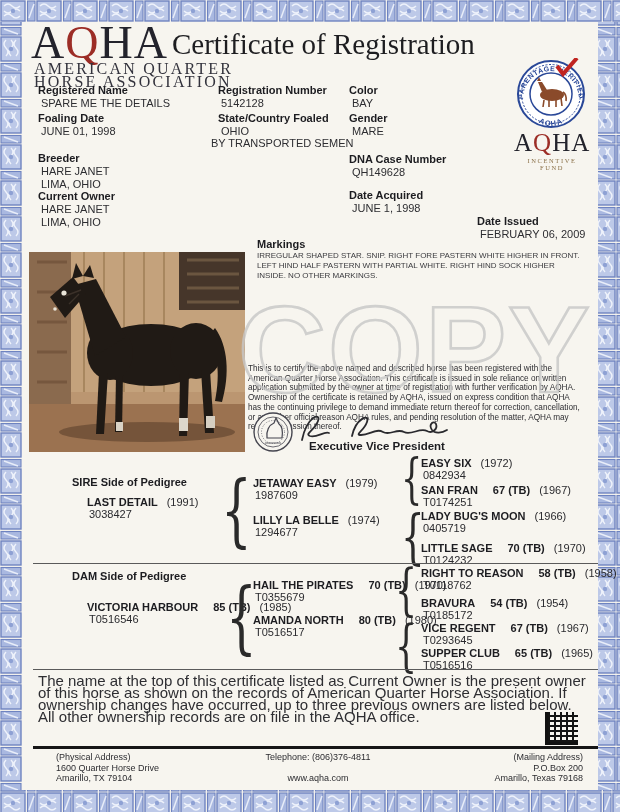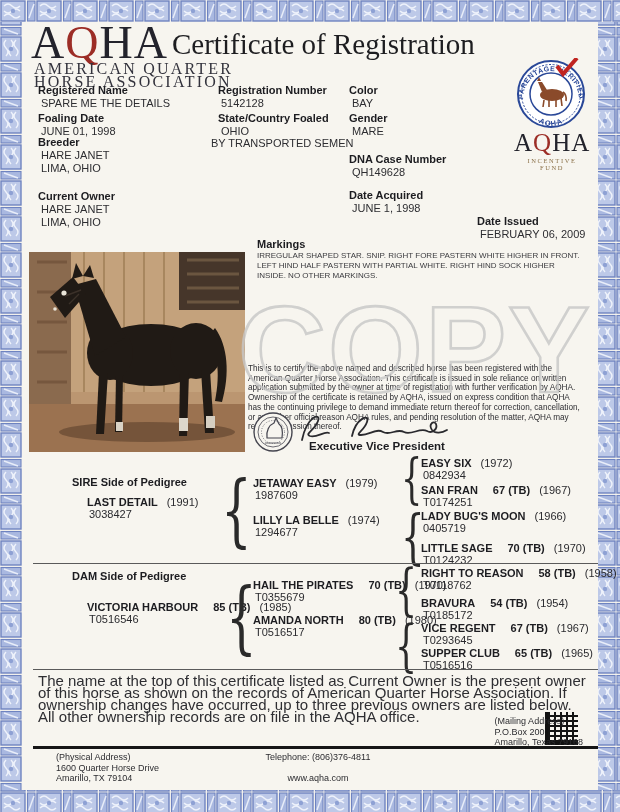--- a/index.html
+++ b/index.html
@@ -102,21 +102,21 @@
   </div>
   <div class="abs fvalue" style="left:208px;top:137px">BY TRANSPORTED SEMEN</div>
   <div class="abs" style="left:349px;top:84px">
     <div class="flabel">Color</div>
     <div class="fvalue">BAY</div>
   </div>
   <div class="abs" style="left:349px;top:112px">
     <div class="flabel">Gender</div>
     <div class="fvalue">MARE</div>
   </div>
-  <div class="abs" style="left:38px;top:136px">
+  <div class="abs" style="left:38px;top:152px">
     <div class="flabel">Breeder</div>
     <div class="fvalue">HARE JANET</div>
     <div class="fvalue">LIMA, OHIO</div>
   </div>
   <div class="abs" style="left:38px;top:190px">
     <div class="flabel">Current Owner</div>
     <div class="fvalue">HARE JANET</div>
     <div class="fvalue">LIMA, OHIO</div>
   </div>
   <div class="abs" style="left:349px;top:153px">
@@ -310,19 +310,19 @@
   <div class="abs foot" style="left:40px;top:752px">
     <div>(Physical Address)</div>
     <div>1600 Quarter Horse Drive</div>
     <div>Amarillo, TX  79104</div>
   </div>
   <div class="abs foot" style="left:210px;top:752px;width:200px;text-align:center">
     <div>Telephone:  (806)376-4811</div>
     <div></div>
     <div>www.aqha.com</div>
   </div>
-  <div class="abs foot" style="right:37px;top:716px;text-align:left">
+  <div class="abs foot" style="right:37px;top:752px;text-align:right">
     <div>(Mailing Address)</div>
     <div>P.O.Box 200</div>
     <div>Amarillo, Texas 79168</div>
   </div>
 
 </div>
 
 </body></html>

